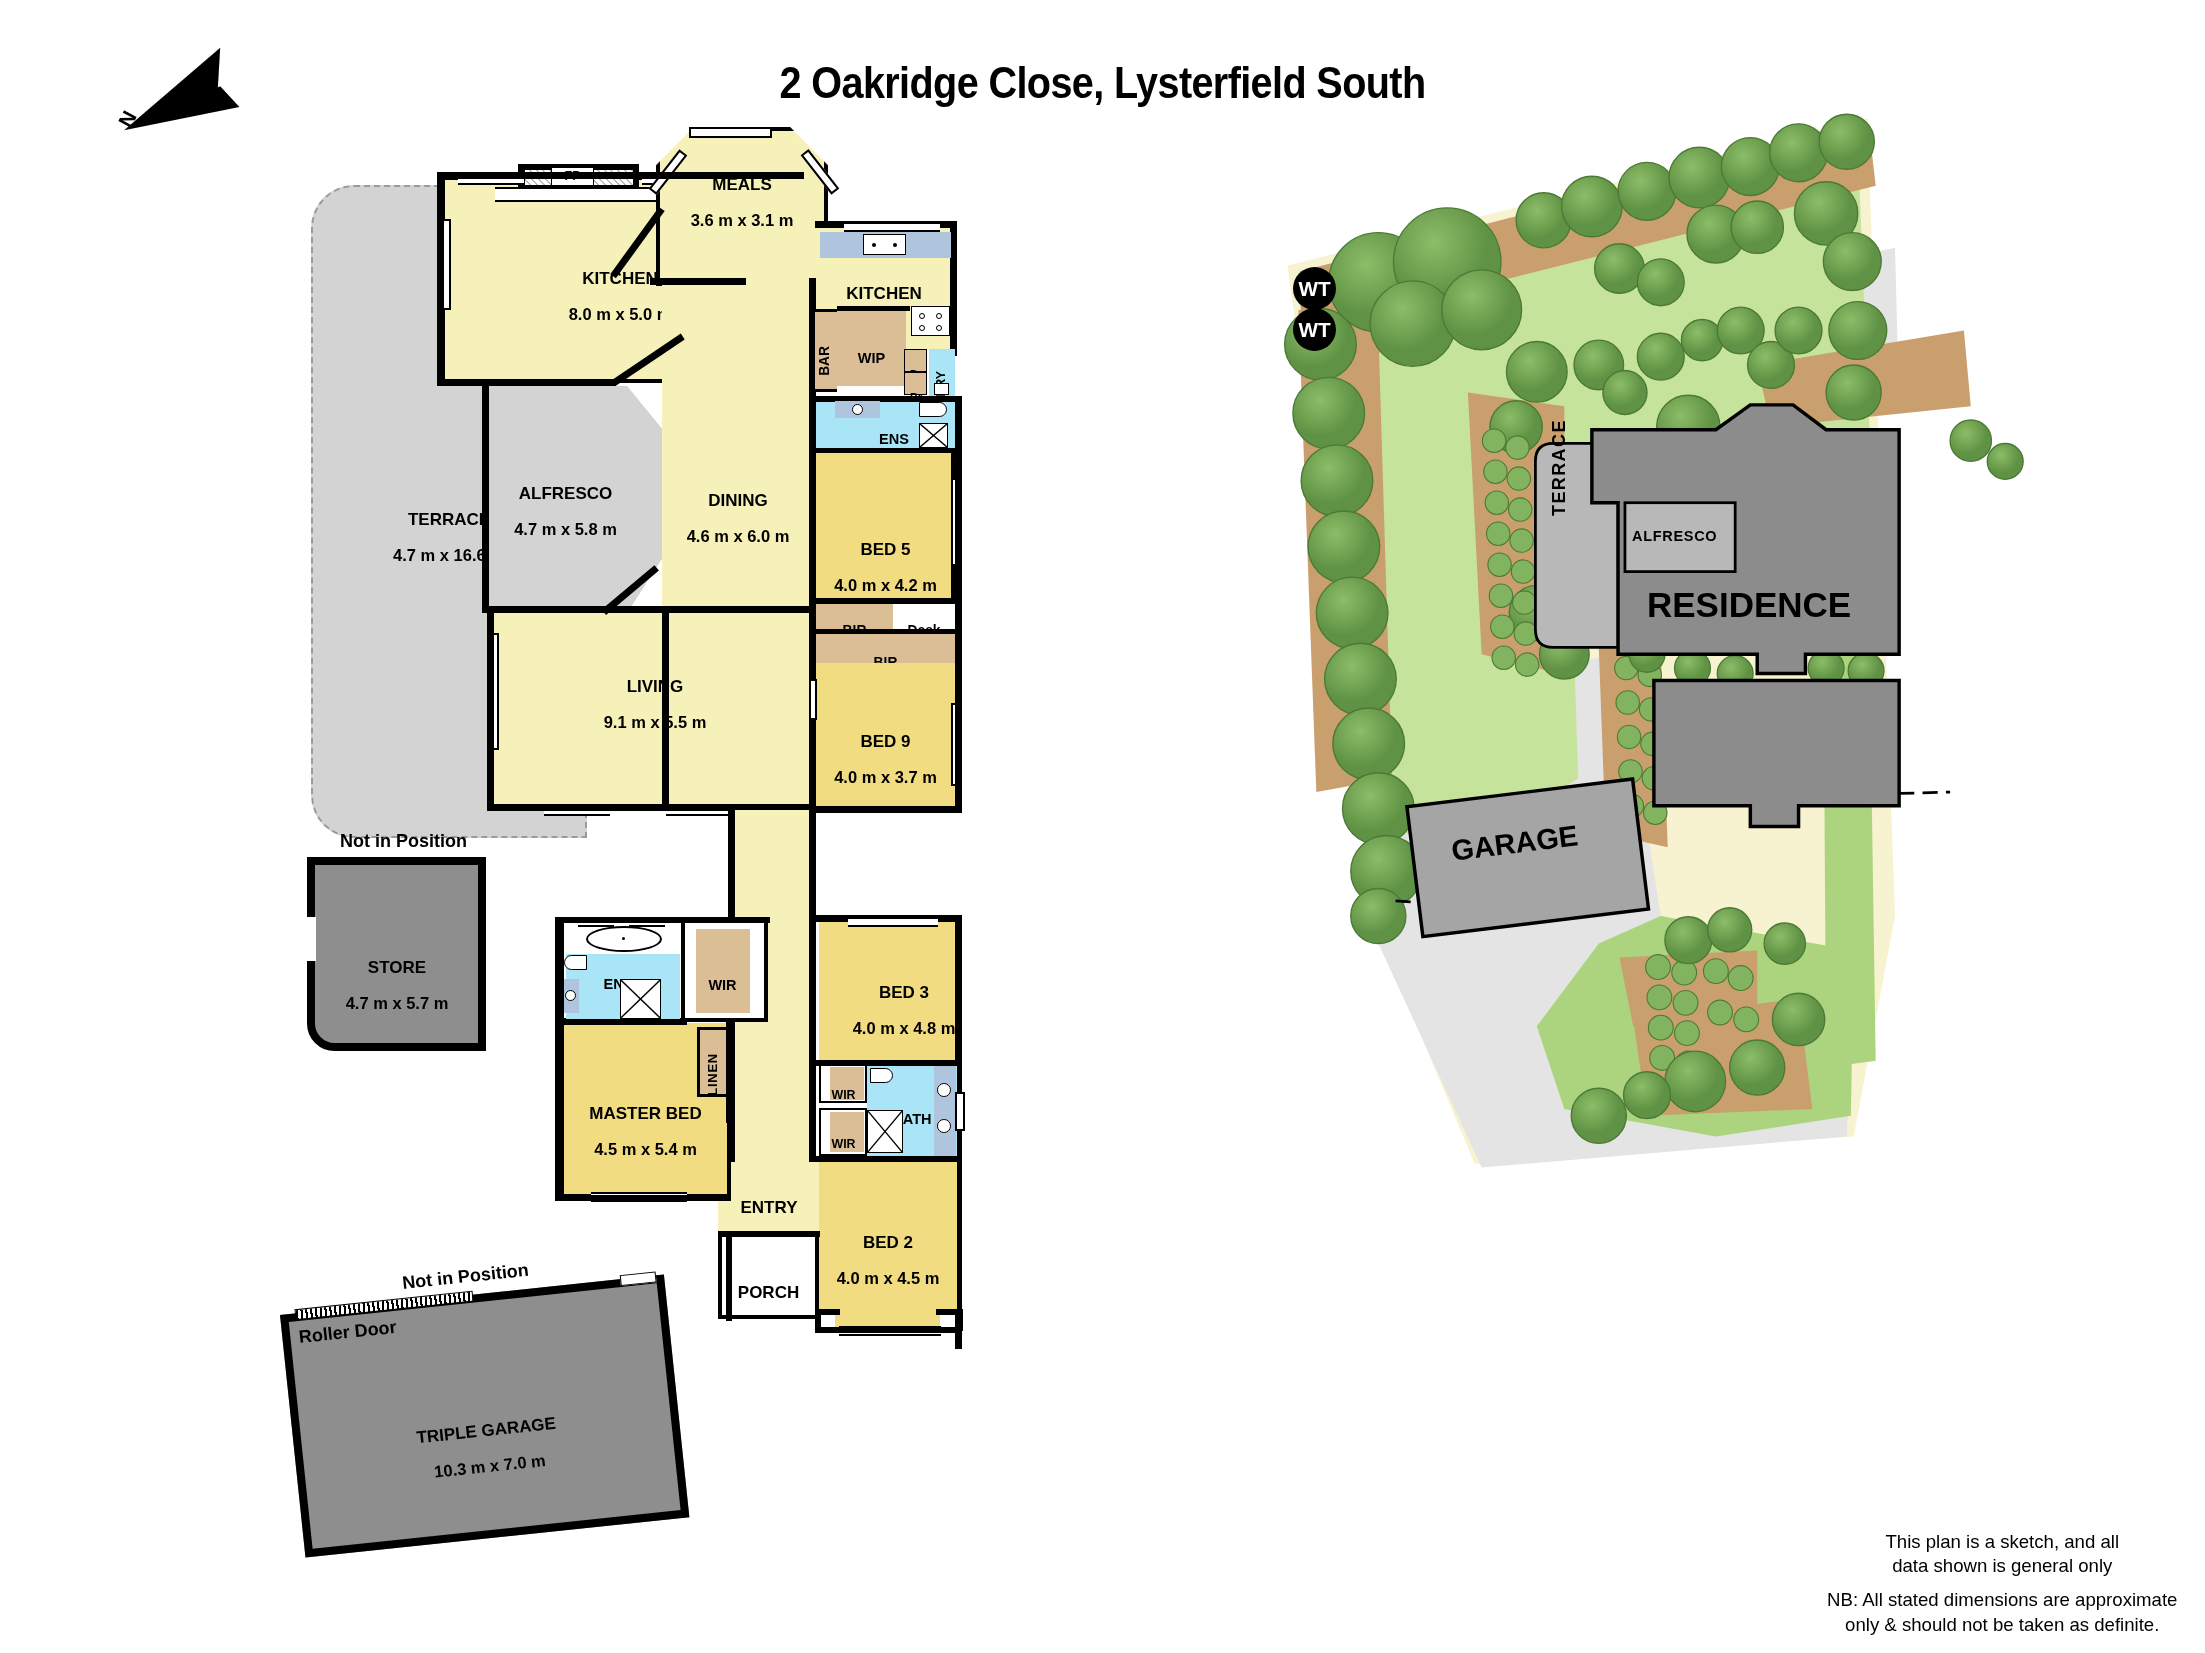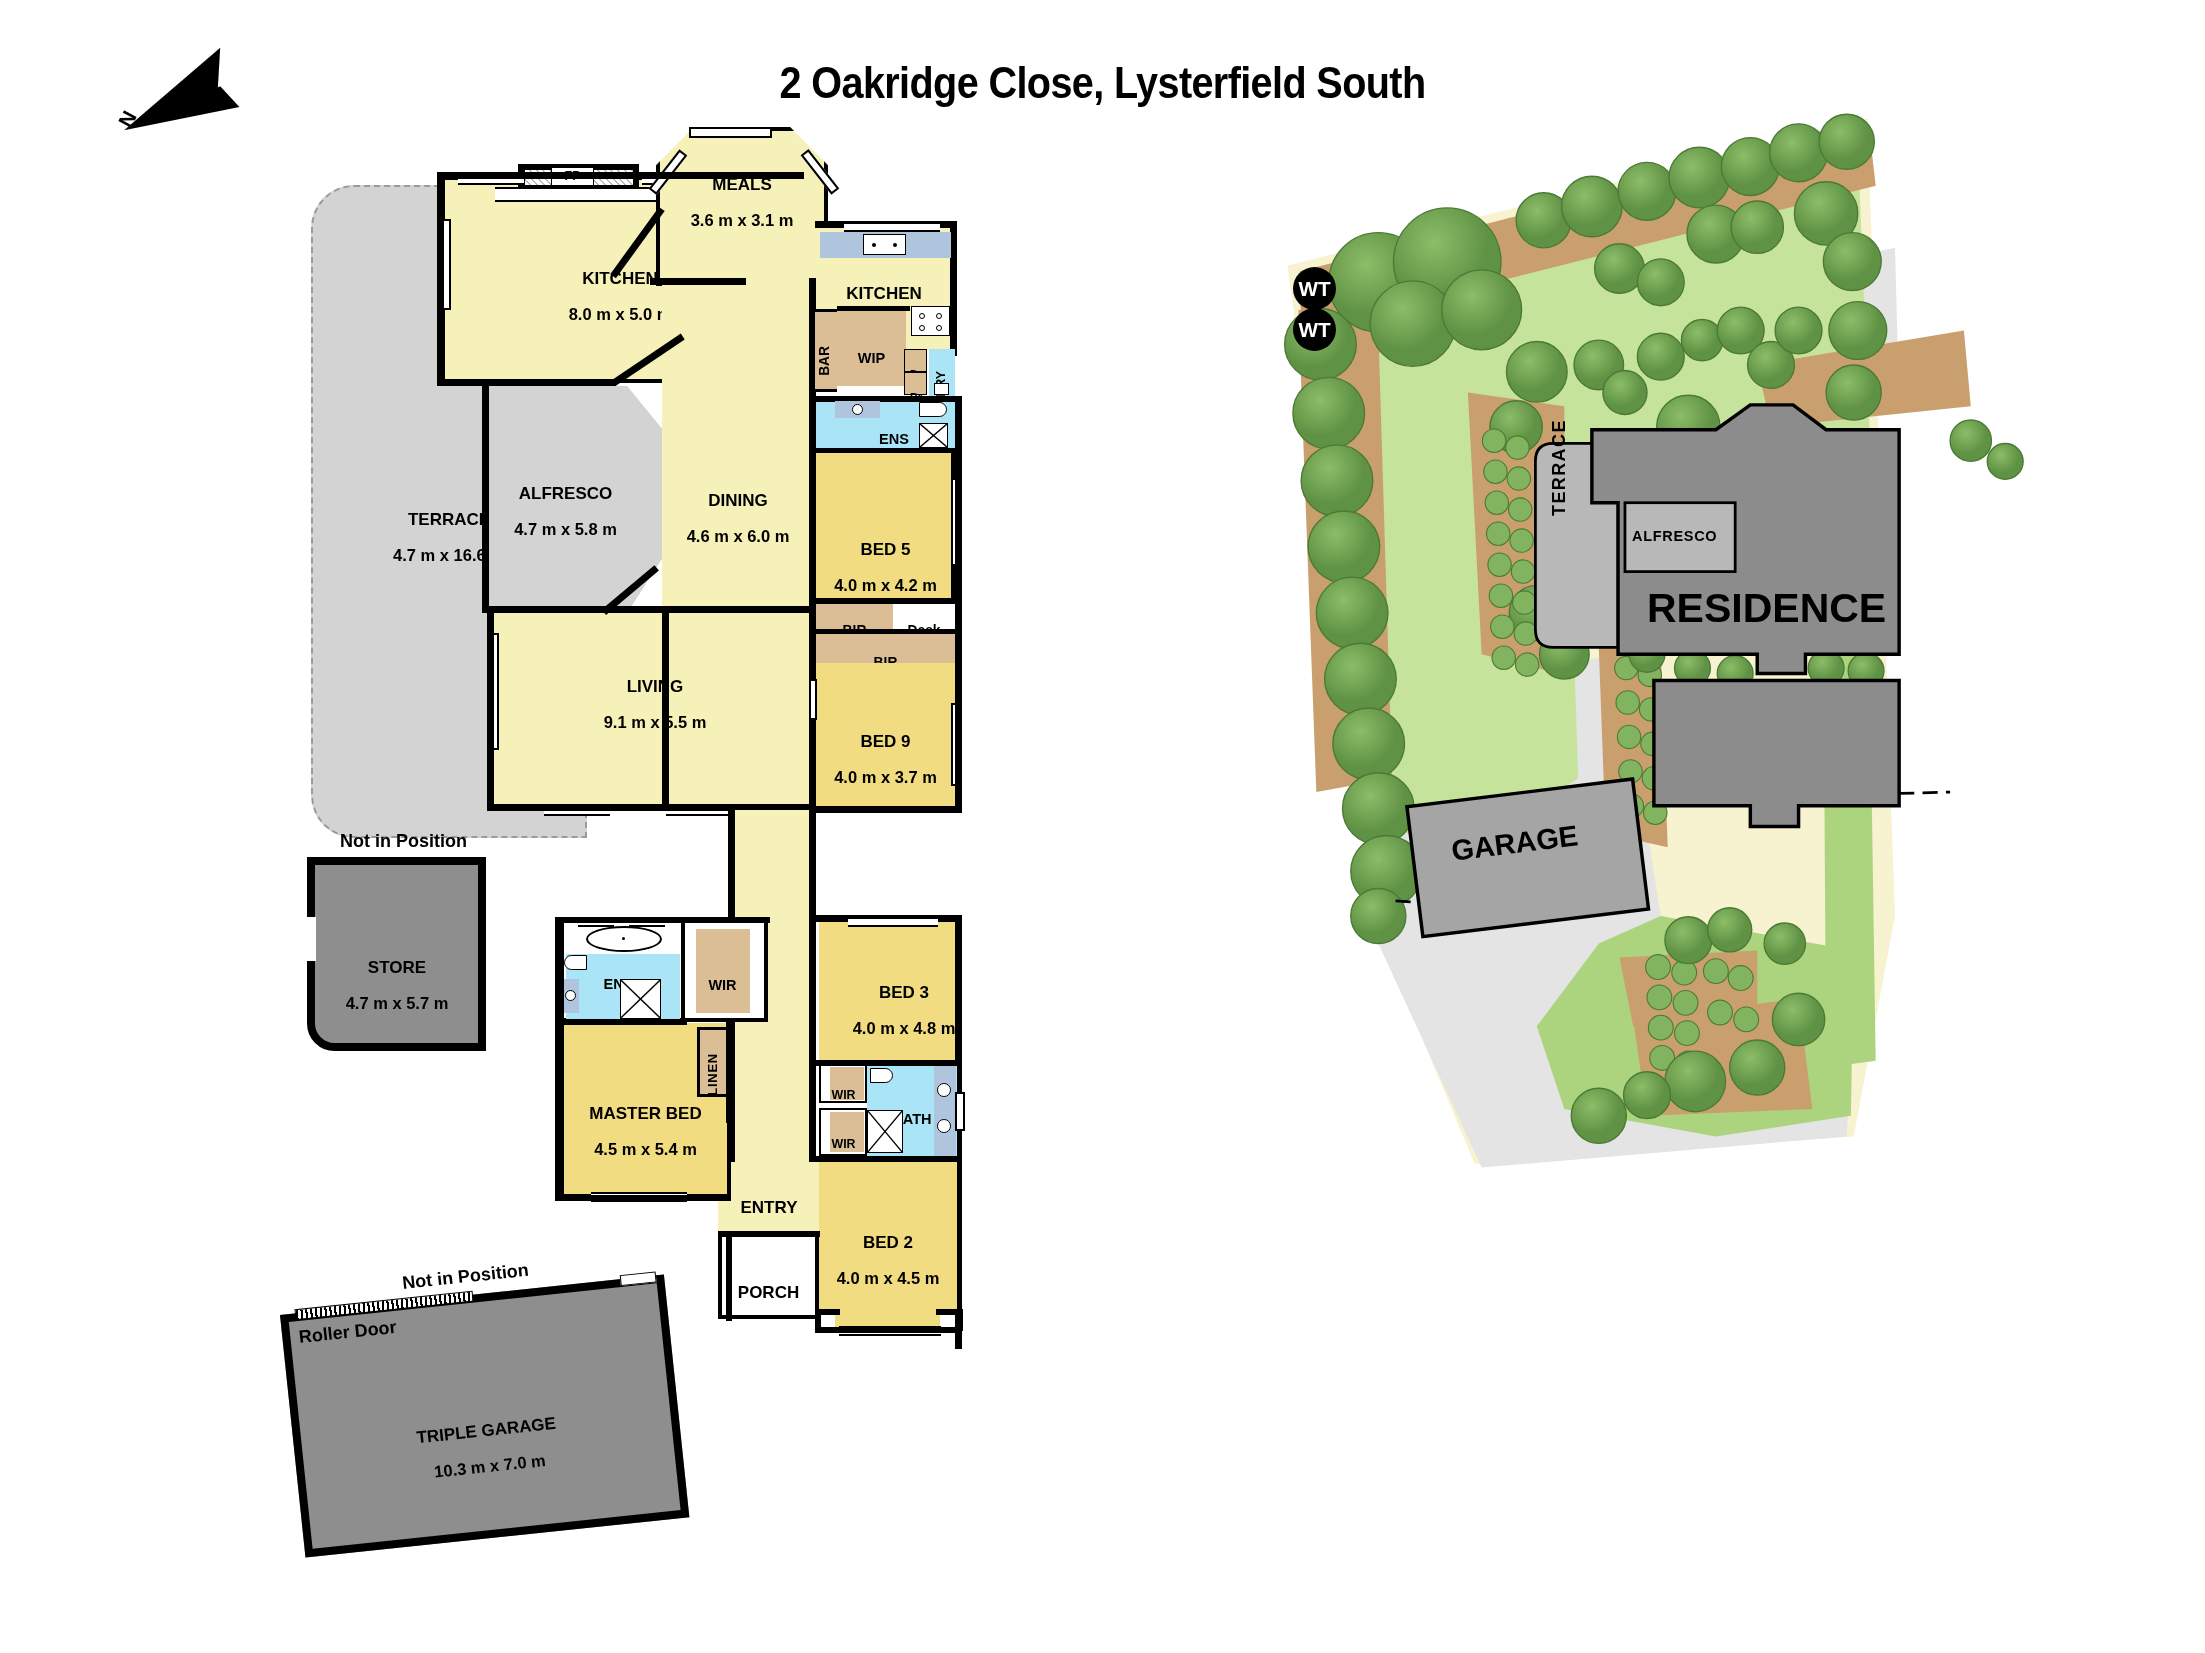--- a/index.html
+++ b/index.html
@@ -556,21 +556,31 @@
       </g>
     </svg>
 
     
     <div class="sitelabel" style="left:18px;top:164px;">
       <span class="wt" style="position:relative;display:flex;">WT</span>
     </div>
     <div class="sitelabel" style="left:18px;top:205px;">
       <span class="wt" style="position:relative;display:flex;">WT</span>
     </div>
-    <div class="sitelabel" style="left:372px;top:482px;font-size:41px;">RESIDENCE</div>
+    <div class="sitelabel" style="left:372px;top:482px;font-size:35px;">RESIDENCE</div>
     <div class="sitelabel" style="left:274px;top:413px;font-size:18px;letter-spacing:1.4px;transform:rotate(-90deg);transform-origin:left top;width:90px;">TERRACE</div>
     <div class="sitelabel" style="left:357px;top:425px;font-size:14.5px;letter-spacing:0.7px;">ALFRESCO</div>
     <div class="sitelabel" style="left:176px;top:724px;font-size:29px;transform:rotate(-7deg);">GARAGE</div>
   </div>
 
+  <div id="footer">
+    <div class="blk">
+      <div>This plan is a sketch, and all</div>
+      <div>data shown is general only</div>
+    </div>
+    <div>
+      <div>NB: All stated dimensions are approximate</div>
+      <div>only &amp; should not be taken as definite.</div>
+    </div>
+  </div>
 
 </div>
 
 
 </body></html>

